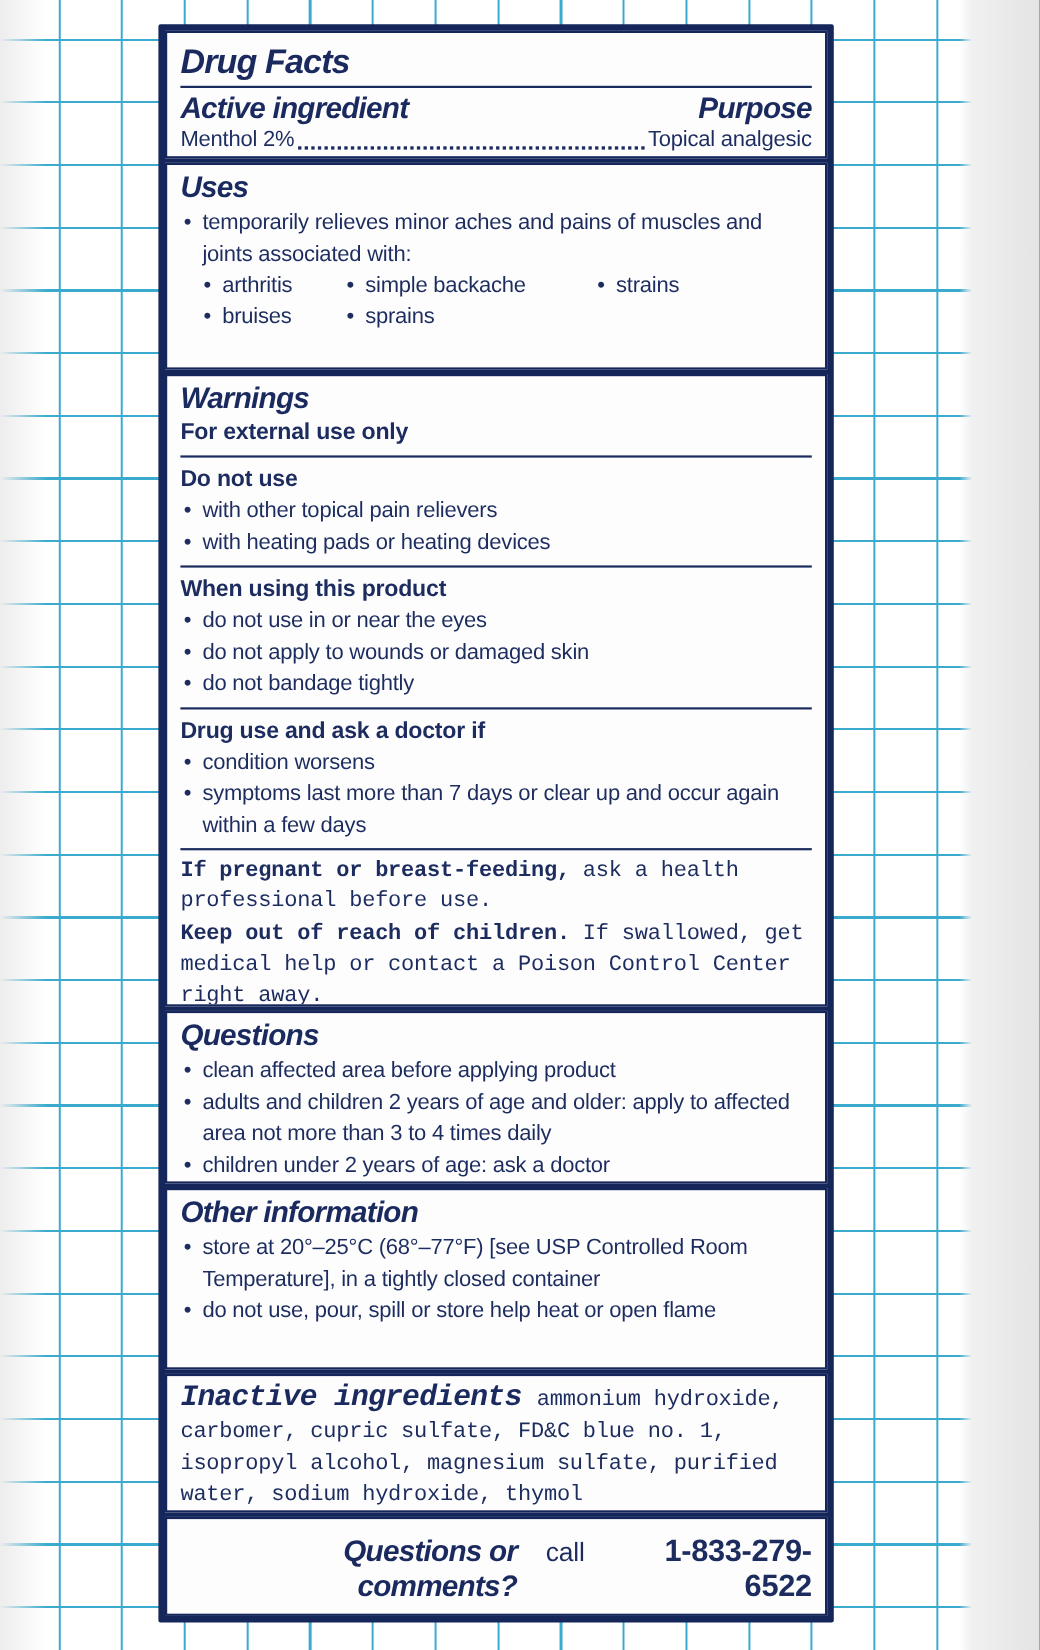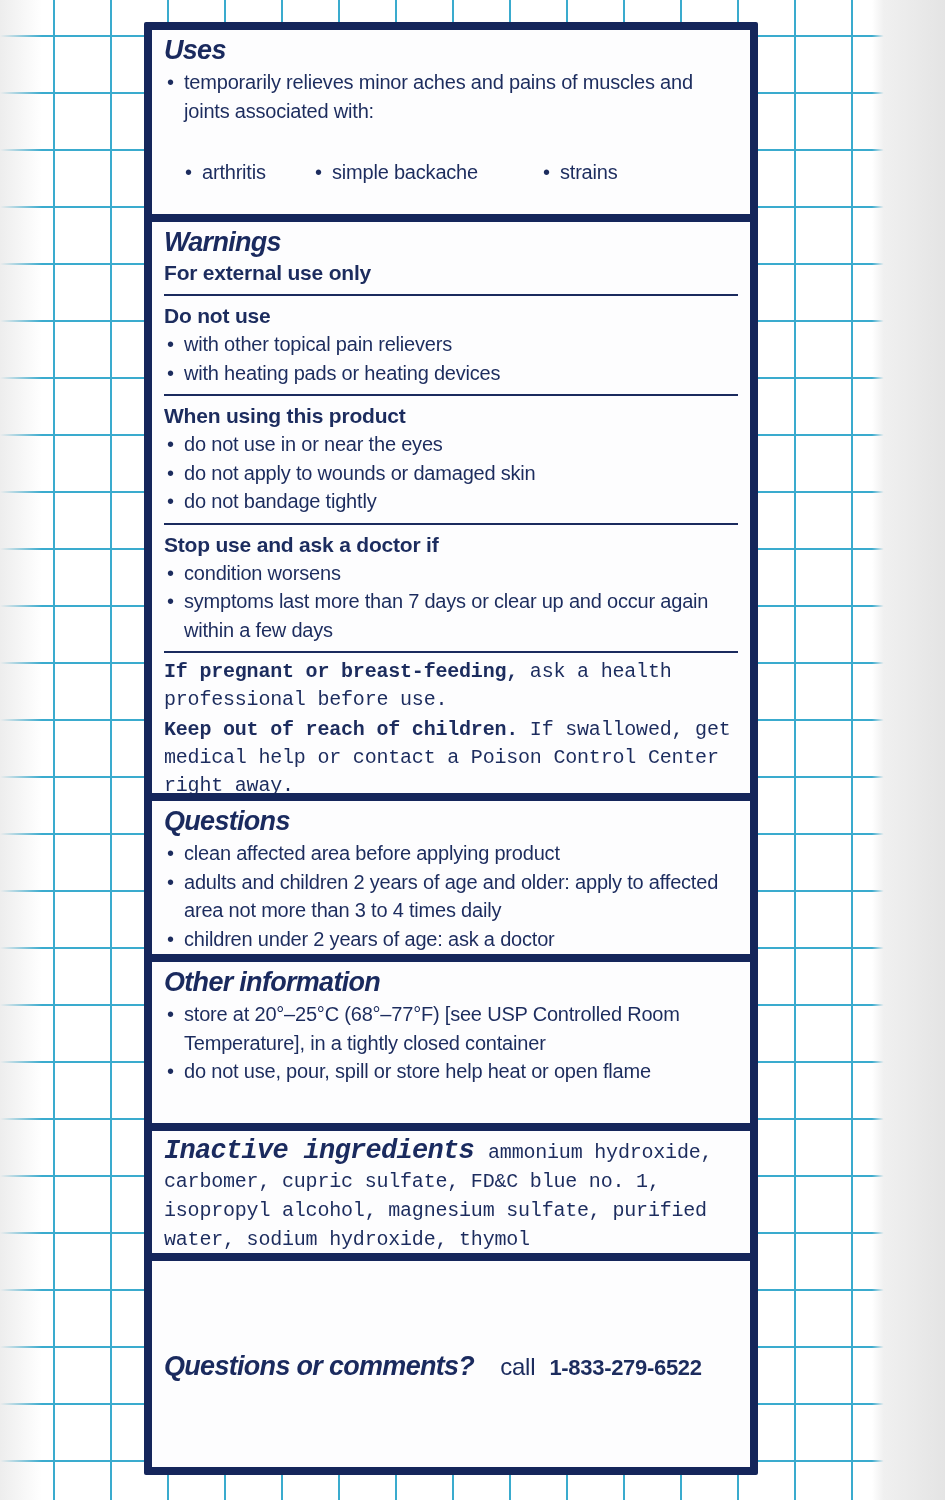--- a/index.html
+++ b/index.html
@@ -56,39 +56,52 @@
   .subhead{font-size:21px;font-weight:bold;line-height:29px;margin-top:2px;}
   .body-text,.bullet{font-size:20px;line-height:28.5px;}
   .rule{border:none;border-top:2px solid #1b2b5e;margin:4px 0 2px 0;height:0;}
   .rule-mid{border:none;border-top:2px solid #1b2b5e;margin:7px 0 5px 0;height:0;}
   .ai-row{display:flex;justify-content:space-between;margin-top:2px;}
   .dot-row{display:flex;align-items:flex-end;font-size:20px;line-height:27px;}
   .dots{flex:1;border-bottom:3px dotted #1b2b5e;margin:0 3px 5px 3px;height:0;}
   .bullet{position:relative;padding-left:20px;}
   .bullet::before{content:"\2022";position:absolute;left:3px;}
   .subrow{display:flex;padding-left:20px;font-size:20px;line-height:28.5px;}
-  .subitem{position:relative;padding-left:18px;margin-top:33px;}
+  .subitem{position:relative;padding-left:18px;}
   .subitem::before{content:"\2022";position:absolute;left:1px;}
   .w1{width:112px;}
   .w2{width:210px;}
   .para{font-size:20px;line-height:28px;margin:0;font-family:Liberation Mono, monospace;}
   .q-row{display:flex;align-items:baseline;width:100%;}
   .q-call{font-size:24px;margin-left:26px;font-style:normal;font-weight:normal;}
-  .q-phone{font-size:22px;font-weight:bold;margin-left:14px;letter-spacing:-0.3px;}
+  .q-phone{font-size:28px;font-weight:bold;margin-left:14px;letter-spacing:-0.3px;}
   .mt2{margin-top:2px;}
 </style>
 </head>
 <body>
 
 <div class="grid"></div>
 <div class="edge-left"></div>
 <div class="edge-right"></div>
 
 <div class="label">
 
+  <div class="section sec-header">
+    <div class="h1">Drug Facts</div>
+    <div class="rule"></div>
+    <div class="ai-row">
+      <span class="h2">Active ingredient</span>
+      <span class="h2">Purpose</span>
+    </div>
+    <div class="dot-row">
+      <span>Menthol 2%</span>
+      <span class="dots"></span>
+      <span>Topical analgesic</span>
+    </div>
+  </div>
 
   <div class="section sec-uses">
     <div class="h2">Uses</div>
     <div class="bullet mt2">temporarily relieves minor aches and pains of muscles and joints associated with:</div>
     <div class="subrow">
       <span class="subitem w1">arthritis</span>
       <span class="subitem w2">simple backache</span>
       <span class="subitem">strains</span>
     </div>
     <div class="subrow">
@@ -106,21 +119,21 @@
     <div class="bullet">with other topical pain relievers</div>
     <div class="bullet">with heating pads or heating devices</div>
     <div class="rule-mid"></div>
 
     <div class="subhead">When using this product</div>
     <div class="bullet">do not use in or near the eyes</div>
     <div class="bullet">do not apply to wounds or damaged skin</div>
     <div class="bullet">do not bandage tightly</div>
     <div class="rule-mid"></div>
 
-    <div class="subhead">Stop use and ask a doctor if</div>
+    <div class="subhead">Drug use and ask a doctor if</div>
     <div class="bullet">condition worsens</div>
     <div class="bullet">symptoms last more than 7 days or clear up and occur again within a few days</div>
     <div class="rule-mid"></div>
 
     <p class="para"><b>If pregnant or breast-feeding,</b><span> ask a health professional before use.</span></p>
     <p class="para mt2"><b>Keep out of reach of children.</b><span> If swallowed, get medical help or contact a Poison Control Center right away.</span></p>
   </div>
 
   <div class="section sec-directions">
     <div class="h2">Questions</div>

